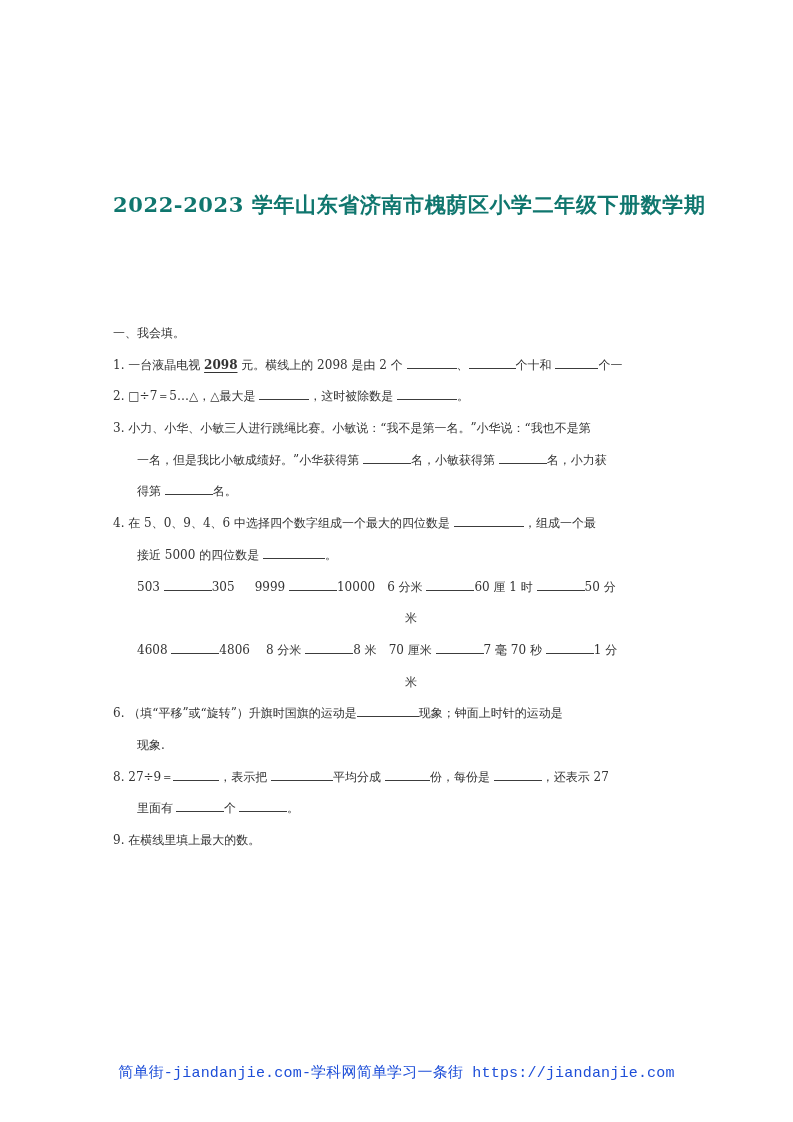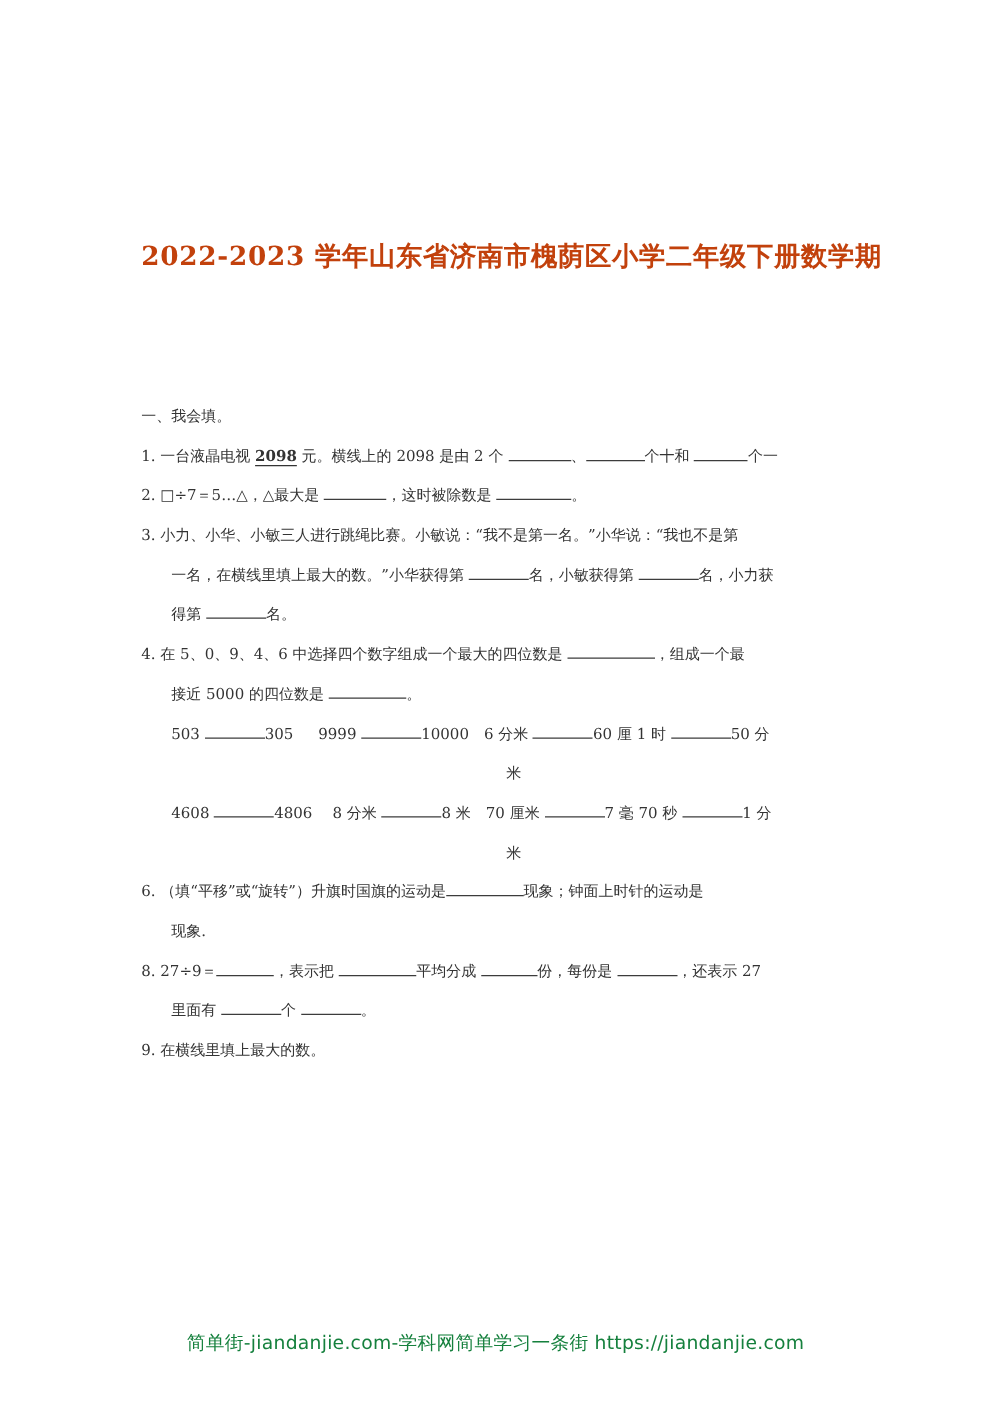--- a/index.html
+++ b/index.html
@@ -52,38 +52,38 @@
     line-height: 24px;
     color: #a3a3a3;
     letter-spacing: 0.2px;
   }
 </style>
 </head>
 <body>
 
 <div class="page" style="color: rgb(51, 51, 51);">
   <div class="doc">
-    <div class="title-block" style="color: #c2410c;">
+    <div class="title-block" style="color: #0f766e;">
       <div>2022-2023 学年山东省济南市槐荫区小学二年级下册数学期</div>
     </div>
     <div class="lines">
         <div class="line"><span>一、我会填。</span></div>
         <div class="line"><span>1. 一台液晶电视 </span><span class="ul">2098</span><span> 元。横线上的 2098 是由 2 个 </span><span class="blank" style="width: 50px; border-bottom-color: rgb(60, 60, 60);"></span><span>、</span><span class="blank" style="width: 47px; border-bottom-color: rgb(60, 60, 60);"></span><span>个十和 </span><span class="blank" style="width: 43px; border-bottom-color: rgb(60, 60, 60);"></span><span>个一</span></div>
         <div class="line"><span>2. □÷7＝5…△，△最大是 </span><span class="blank" style="width: 50px; border-bottom-color: rgb(60, 60, 60);"></span><span>，这时被除数是 </span><span class="blank" style="width: 60px; border-bottom-color: rgb(60, 60, 60);"></span><span>。</span></div>
         <div class="line"><span>3. 小力、小华、小敏三人进行跳绳比赛。小敏说：“我不是第一名。”小华说：“我也不是第</span></div>
-        <div class="line" style="padding-left: 24px;"><span>一名，在横线里填上最大的数。”小华获得第 </span><span class="blank" style="width: 48px; border-bottom-color: rgb(60, 60, 60);"></span><span>名，小敏获得第 </span><span class="blank" style="width: 48px; border-bottom-color: rgb(60, 60, 60);"></span><span>名，小力获</span></div>
+        <div class="line" style="padding-left: 24px;"><span>一名，但是我比小敏成绩好。”小华获得第 </span><span class="blank" style="width: 48px; border-bottom-color: rgb(60, 60, 60);"></span><span>名，小敏获得第 </span><span class="blank" style="width: 48px; border-bottom-color: rgb(60, 60, 60);"></span><span>名，小力获</span></div>
         <div class="line" style="padding-left: 24px;"><span>得第 </span><span class="blank" style="width: 48px; border-bottom-color: rgb(60, 60, 60);"></span><span>名。</span></div>
         <div class="line"><span>4. 在 5、0、9、4、6 中选择四个数字组成一个最大的四位数是 </span><span class="blank" style="width: 70px; border-bottom-color: rgb(60, 60, 60);"></span><span>，组成一个最</span></div>
         <div class="line" style="padding-left: 24px;"><span>接近 5000 的四位数是 </span><span class="blank" style="width: 62px; border-bottom-color: rgb(60, 60, 60);"></span><span>。</span></div>
         <div class="line" style="padding-left: 24px;"><span>503 </span><span class="blank" style="width: 48px; border-bottom-color: rgb(60, 60, 60);"></span><span>305</span><span class="gap" style="width: 20px;"></span><span>9999 </span><span class="blank" style="width: 48px; border-bottom-color: rgb(60, 60, 60);"></span><span>10000</span><span class="gap" style="width: 12px;"></span><span>6 分米 </span><span class="blank" style="width: 48px; border-bottom-color: rgb(60, 60, 60);"></span><span>60 厘 1 时 </span><span class="blank" style="width: 48px; border-bottom-color: rgb(60, 60, 60);"></span><span>50 分</span></div>
         <div class="line" style="padding-left: 292px;"><span>米</span></div>
         <div class="line" style="padding-left: 24px;"><span>4608 </span><span class="blank" style="width: 48px; border-bottom-color: rgb(60, 60, 60);"></span><span>4806</span><span class="gap" style="width: 16px;"></span><span>8 分米 </span><span class="blank" style="width: 48px; border-bottom-color: rgb(60, 60, 60);"></span><span>8 米</span><span class="gap" style="width: 12px;"></span><span>70 厘米 </span><span class="blank" style="width: 48px; border-bottom-color: rgb(60, 60, 60);"></span><span>7 毫 70 秒 </span><span class="blank" style="width: 48px; border-bottom-color: rgb(60, 60, 60);"></span><span>1 分</span></div>
         <div class="line" style="padding-left: 292px;"><span>米</span></div>
         <div class="line"><span>6. （填“平移”或“旋转”）升旗时国旗的运动是</span><span class="blank" style="width: 62px; border-bottom-color: rgb(60, 60, 60);"></span><span>现象；钟面上时针的运动是</span></div>
         <div class="line" style="padding-left: 24px;"><span>现象.</span></div>
         <div class="line"><span>8. 27÷9＝</span><span class="blank" style="width: 46px; border-bottom-color: rgb(60, 60, 60);"></span><span>，表示把 </span><span class="blank" style="width: 62px; border-bottom-color: rgb(60, 60, 60);"></span><span>平均分成 </span><span class="blank" style="width: 45px; border-bottom-color: rgb(60, 60, 60);"></span><span>份，每份是 </span><span class="blank" style="width: 48px; border-bottom-color: rgb(60, 60, 60);"></span><span>，还表示 27</span></div>
-        <div class="line" style="padding-left: 24px;"><span>里面有 </span><span class="blank" style="width: 48px; border-bottom-color: rgb(60, 60, 60);"></span><span>个 </span><span class="blank" style="width: 48px; border-bottom-color: rgb(60, 60, 60);"></span><span>。</span></div>
+        <div class="line" style="padding-left: 24px; font-family: Liberation Serif, serif;"><span>里面有 </span><span class="blank" style="width: 48px; border-bottom-color: rgb(60, 60, 60);"></span><span>个 </span><span class="blank" style="width: 48px; border-bottom-color: rgb(60, 60, 60);"></span><span>。</span></div>
         <div class="line"><span>9. 在横线里填上最大的数。</span></div>
         <div class="line" style="padding-left: 24px;"></div>
       </div>
   </div>
-  <div class="footer" style="color: #15803d;">简单街-jiandanjie.com-学科网简单学习一条街 https://jiandanjie.com</div>
+  <div class="footer" style="color: #1d4ed8; font-family: Liberation Mono, monospace;">简单街-jiandanjie.com-学科网简单学习一条街 https://jiandanjie.com</div>
 </div>
 
 </body></html>

